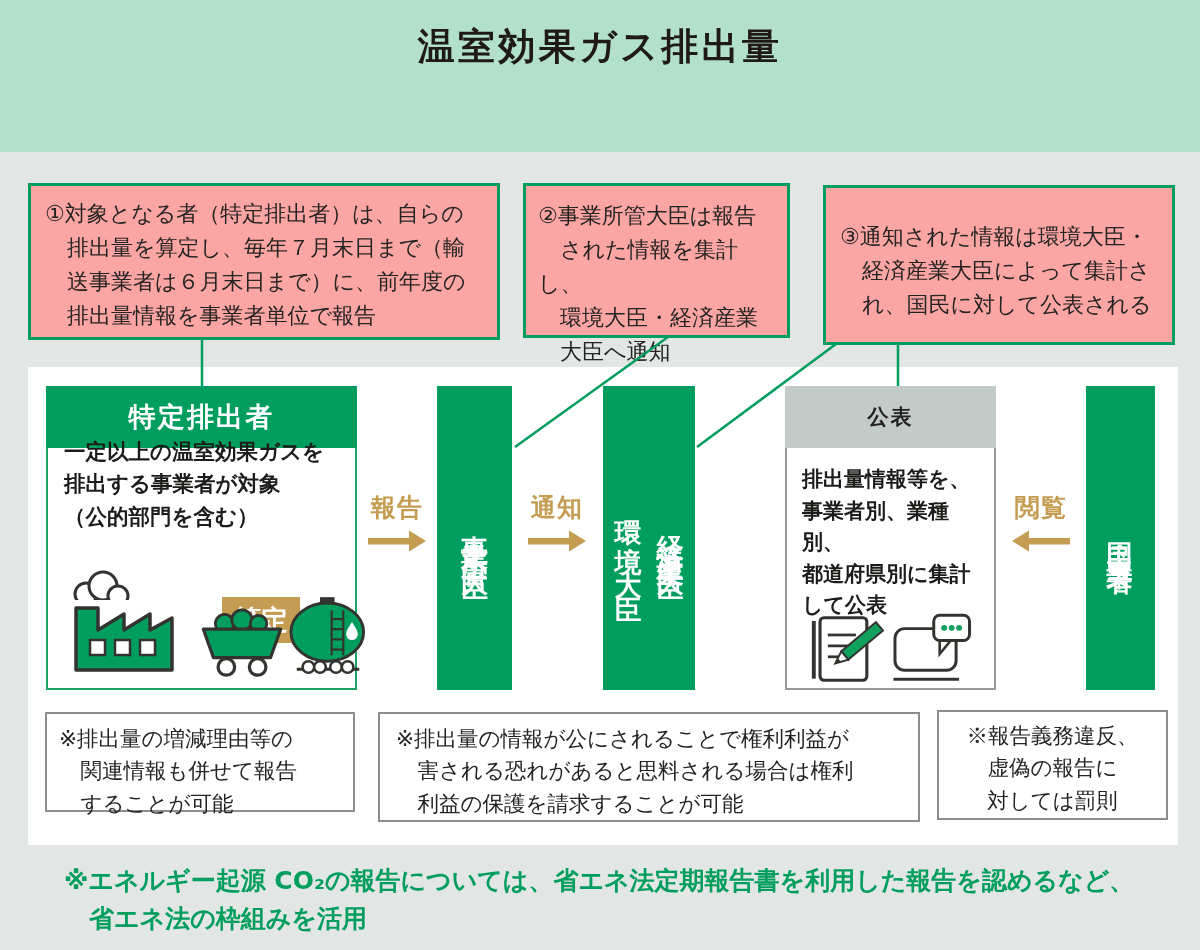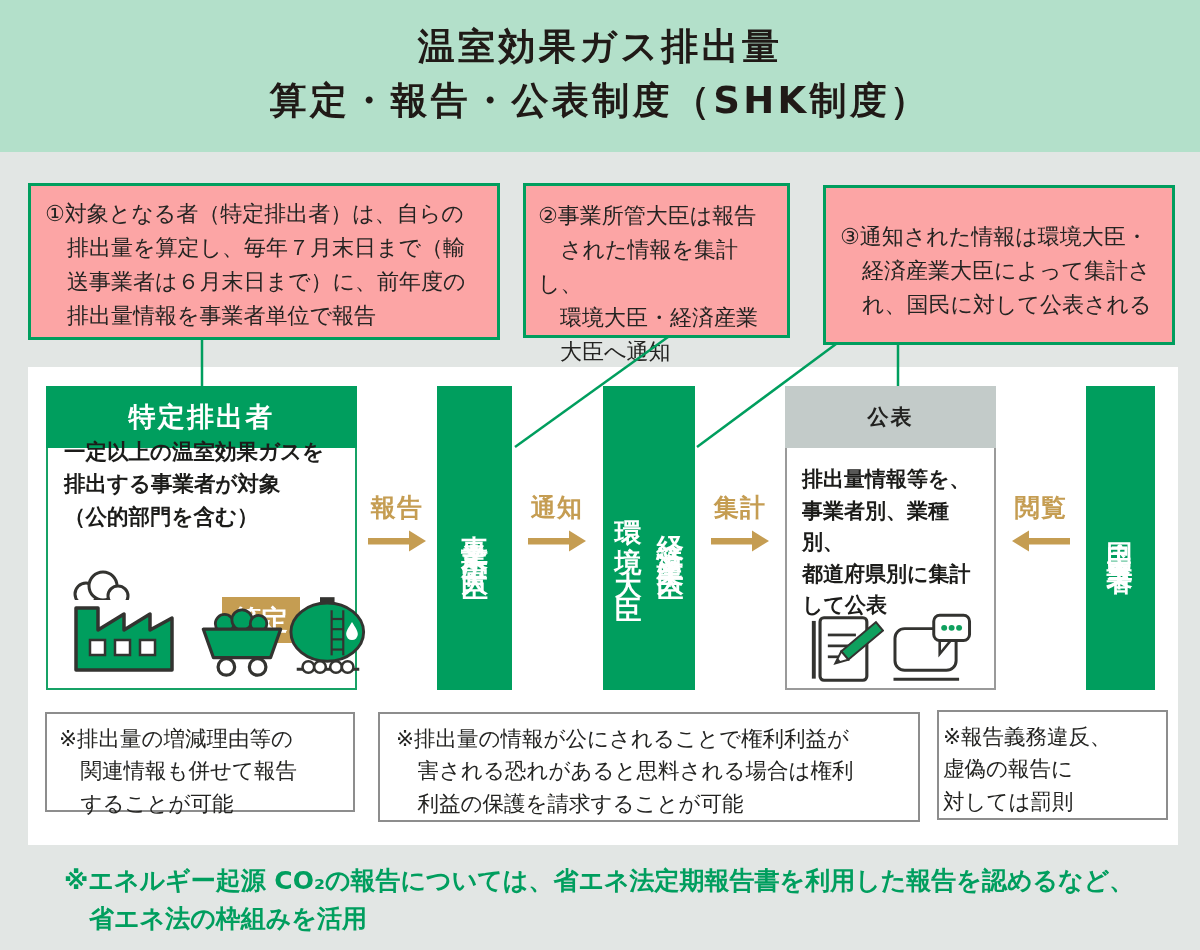--- a/index.html
+++ b/index.html
@@ -68,34 +68,33 @@
   .g1{left:347px; top:491px;} .g2{left:507px; top:491px;}
   .g3{left:690px; top:491px;} .g4{left:991px; top:491px;}
   .arrow-label{color:#C59D52; font-weight:700; font-size:25px; letter-spacing:0.05em;}
   .flip{transform:scaleX(-1);}
 
   
   .note{background:#ffffff; border:2px solid #8D8D8D; box-sizing:border-box;
     font-size:21.5px; line-height:1.5; color:#242422;}
   .n1{left:45px;  top:712px; width:310px; height:100px; padding:9px 12px;}
   .n2{left:378px; top:712px; width:542px; height:110px; padding:9px 16px;}
-  .n3{left:937px; top:710px; width:231px; height:110px; padding:9px 4px; }
+  .n3{left:937px; top:710px; width:231px; height:110px; padding:9px 4px; text-align:center;font-family:Liberation Mono, monospace;}
 
   
   .footer{left:64px; top:862px; width:1105px; color:#009E5E; font-weight:700;
     font-size:25px; line-height:1.5;}
 </style>
 </head>
 <body>
 
 <div id="page">
 
   <div class="abs band"></div>
   <div class="abs title-line t1">温室効果ガス排出量</div>
-  <div class="abs title-line t2">算定・報告・公表制度（SHK制度）</div>
 
   <div class="abs graybg"></div>
 
   <div class="abs callout c1 prelines">①対象となる者（特定排出者）は、自らの
 　排出量を算定し、毎年７月末日まで（輸
 　送事業者は６月末日まで）に、前年度の
 　排出量情報を事業者単位で報告</div>
   <div class="abs callout c2 prelines">②事業所管大臣は報告
 　された情報を集計し、
 　環境大臣・経済産業
@@ -187,27 +186,20 @@
       <rect x="0" y="9" width="41" height="6.5" fill="#C59D52"></rect>
       <polygon points="41,1.5 41,22.5 58,12" fill="#C59D52"></polygon>
     </svg>
   </div>
 
   <div class="abs greenbox vbox kankyo">
     <span class="vtext spread">環境大臣</span>
     <span class="vtext">経済産業大臣</span>
   </div>
 
-  <div class="abs arrow-group g3">
-    <span class="arrow-label">集計</span>
-    <svg width="58" height="24" viewBox="0 0 58 24">
-      <rect x="0" y="9" width="41" height="6.5" fill="#C59D52"></rect>
-      <polygon points="41,1.5 41,22.5 58,12" fill="#C59D52"></polygon>
-    </svg>
-  </div>
 
   <div class="abs kohyo"></div>
   <div class="abs kohyo-header">公表</div>
   <div class="abs kohyo-body-text prelines">排出量情報等を、
 事業者別、業種別、
 都道府県別に集計
 して公表</div>
 
   <svg class="abs" style="left:806px; top:612px;" width="78" height="74" viewBox="0 0 100 92">
     <line x1="10" y1="10" x2="10" y2="84" stroke="#333330" stroke-width="5"></line>

